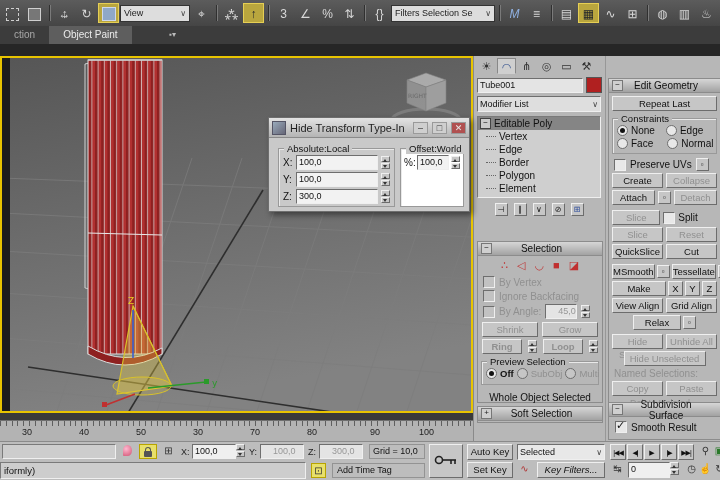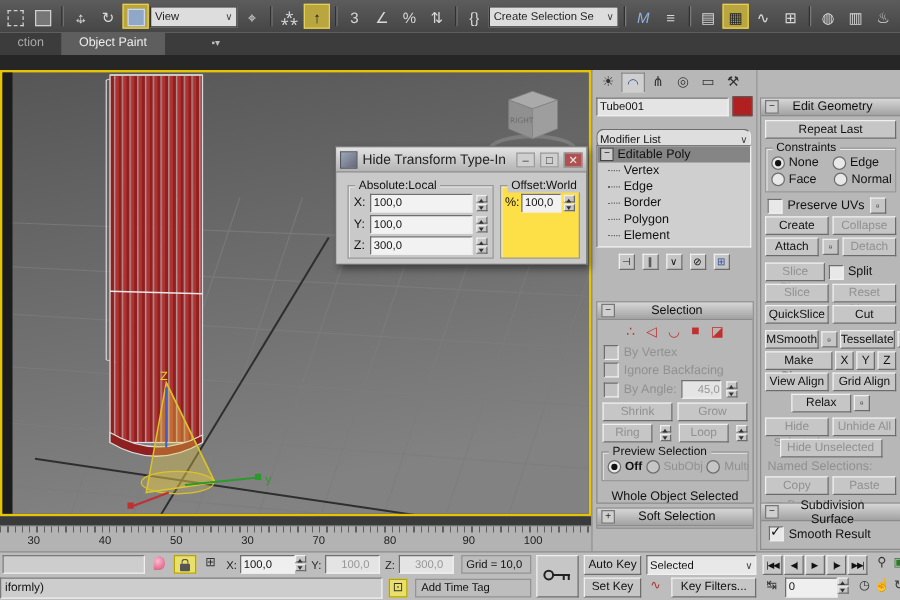--- a/index.html
+++ b/index.html
@@ -117,21 +117,21 @@
   <div class="tbi">⁂</div>
   <div class="tbi hl">↑</div>
   <div class="tbsep"></div>
   <div class="tbi">3</div>
   <div class="tbi">∠</div>
   <div class="tbi">%</div>
   <div class="tbi">⇅</div>
   <div class="tbsep"></div>
   <div class="tbi">{}</div>
   <div class="tb-dd" style="width:104px;">
-    <span>Create Selection Se</span>
+    <span>Filters Selection Se</span>
       <span class="caret">∨</span>
     </div>
   <div class="tbsep"></div>
   <div class="tbi" style="color:#8fb0e0;font-style:italic;">M</div>
   <div class="tbi">≡</div>
   <div class="tbsep"></div>
   <div class="tbi">▤</div>
   <div class="tbi hl">▦</div>
   <div class="tbi">∿</div>
   <div class="tbi">⊞</div>
@@ -225,21 +225,21 @@
     <div class="ctab">◎</div>
     <div class="ctab">▭</div>
     <div class="ctab">⚒</div>
   </div>
 
   <div class="abs" style="left:3px;top:21px;width:125px;display:flex;gap:3px;align-items:center;">
     <div class="fld" style="flex:1;height:15px;line-height:13px;">Tube001</div>
     <div style="width:14px;height:14px;background:#b02020;border:1px solid #555;"></div>
   </div>
 
-  <div class="abs fld" style="left:3px;top:47px;width:124px;height:16px;display:flex;justify-content:space-between;align-items:center;background:#dedede;border-radius:6px;">
+  <div class="abs fld" style="left:3px;top:40px;width:124px;height:16px;display:flex;justify-content:space-between;align-items:center;background:#dedede;">
     <span>Modifier List</span>
       <span class="caret">∨</span>
   </div>
 
   <div class="abs sunken" style="left:3px;top:60px;width:124px;height:82px;background:#cfcfcf;overflow:hidden;">
     <div style="height:13px;background:#858585;display:flex;align-items:center;gap:3px;padding-left:2px;">
       <span style="width:9px;height:9px;border:1px solid #444;background:#ccc;font-size:8px;line-height:7px;text-align:center;">−</span>
       <span>Editable Poly</span>
     </div>
     <div class="tree-item">
@@ -293,21 +293,21 @@
       <span class="fld dis" style="width:32px;">45,0</span>
       <span class="spin">
           <i class="up"></i>
           <i class="dn"></i>
         </span>
     </div>
     <div class="lrow" style="padding:2px 4px;gap:4px;">
       <div class="btn dis" style="flex:1;">Shrink</div>
       <div class="btn dis" style="flex:1;">Grow</div>
     </div>
-    <div class="lrow" style="padding:0 4px;gap:6px;">
+    <div class="lrow" style="padding:0 4px;gap:6px;font-weight:bold;">
       <div class="btn dis" style="flex:1;">Ring</div>
       <span class="spin">
           <i class="up"></i>
           <i class="dn"></i>
         </span>
       <div class="btn dis" style="flex:1;">Loop</div>
       <span class="spin">
           <i class="up"></i>
           <i class="dn"></i>
         </span>
@@ -486,21 +486,21 @@
   <div class="abs btn pb" style="left:661px;top:2px;">|▶</div>
   <div class="abs btn pb" style="left:678px;top:2px;">▶▶|</div>
   <div class="abs sicon" style="left:698px;top:2px;">⚲</div>
   <div class="abs sicon" style="left:712px;top:2px;color:#2a7a2a;">▣</div>
 
   <div class="abs sunken" style="left:0px;top:20px;width:306px;height:17px;font-size:9.5px;line-height:15px;padding-left:3px;">iformly)</div>
   <div class="abs sicon hl" style="left:311px;top:21px;">⊡</div>
   <div class="abs" style="left:332px;top:21px;width:93px;height:15px;border:1px solid #939393;font-size:9px;line-height:13px;padding-left:4px;box-sizing:border-box;">Add Time Tag</div>
   <div class="abs btn" style="left:467px;top:20px;width:46px;height:16px;line-height:14px;">Set Key</div>
   <div class="abs sicon" style="left:517px;top:20px;color:#b03030;">∿</div>
-  <div class="abs btn" style="left:537px;top:20px;width:68px;height:16px;line-height:14px;">Key Filters...</div>
+  <div class="abs btn" style="left:537px;top:20px;width:68px;height:16px;line-height:14px;font-style:italic;">Key Filters...</div>
   <div class="abs sicon" style="left:610px;top:20px;">↹</div>
   <div class="abs fld" style="left:628px;top:20px;width:42px;height:16px;background:#efefef;">0</div>
   <span class="abs spin" style="left:670px;top:20px;">
       <i class="up"></i>
       <i class="dn"></i>
     </span>
   <div class="abs sicon" style="left:684px;top:20px;">◷</div>
   <div class="abs sicon" style="left:698px;top:20px;">☝</div>
   <div class="abs sicon" style="left:712px;top:20px;">↻</div>
 </div>
@@ -534,21 +534,21 @@
       </div>
       <div class="lrow" style="padding:2px 4px 0;gap:3px;">
         <span style="width:10px;">Z:</span>
         <span class="fld" style="flex:1;background:#f2f2f2;">300,0</span>
         <span class="spin">
             <i class="up"></i>
             <i class="dn"></i>
           </span>
       </div>
     </div>
-    <div class="grp" style="position:absolute;left:131px;top:10px;width:62px;height:57px;background:#fde047;">
+    <div class="grp" style="position:absolute;left:131px;top:10px;width:62px;height:57px;background:#ffffff;">
       <span class="glabel" style="background:#c9c9c9;">Offset:World</span>
       <div class="lrow" style="padding:6px 3px 0;gap:2px;">
         <span style="width:11px;">%:</span>
         <span class="fld" style="flex:1;background:#f2f2f2;">100,0</span>
         <span class="spin">
             <i class="up"></i>
             <i class="dn"></i>
           </span>
       </div>
     </div>

